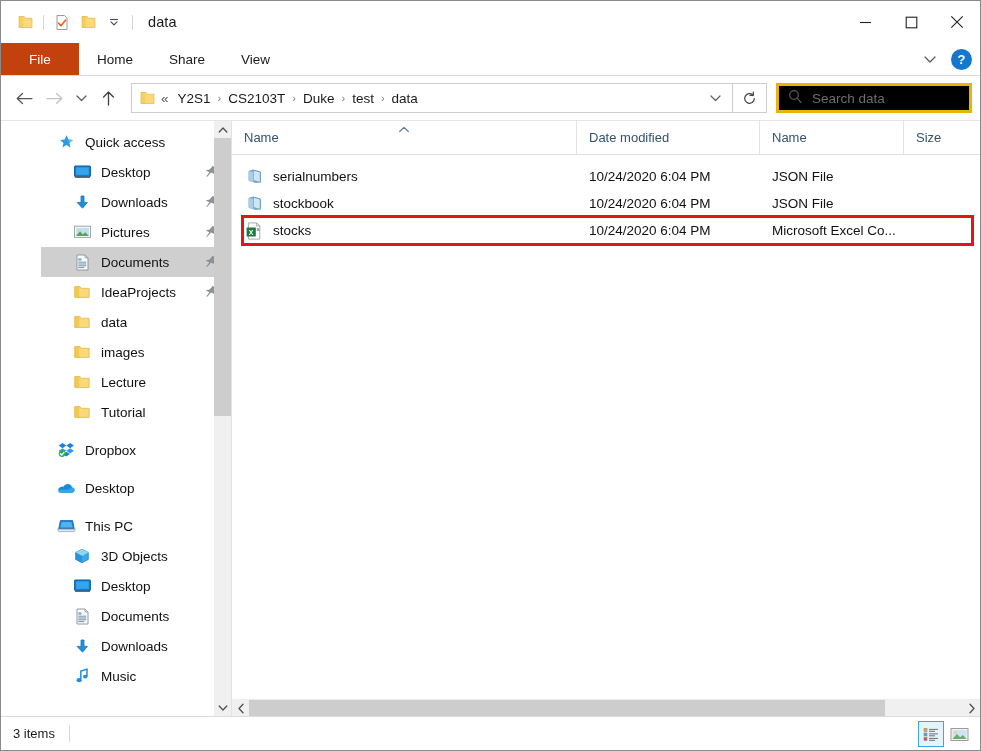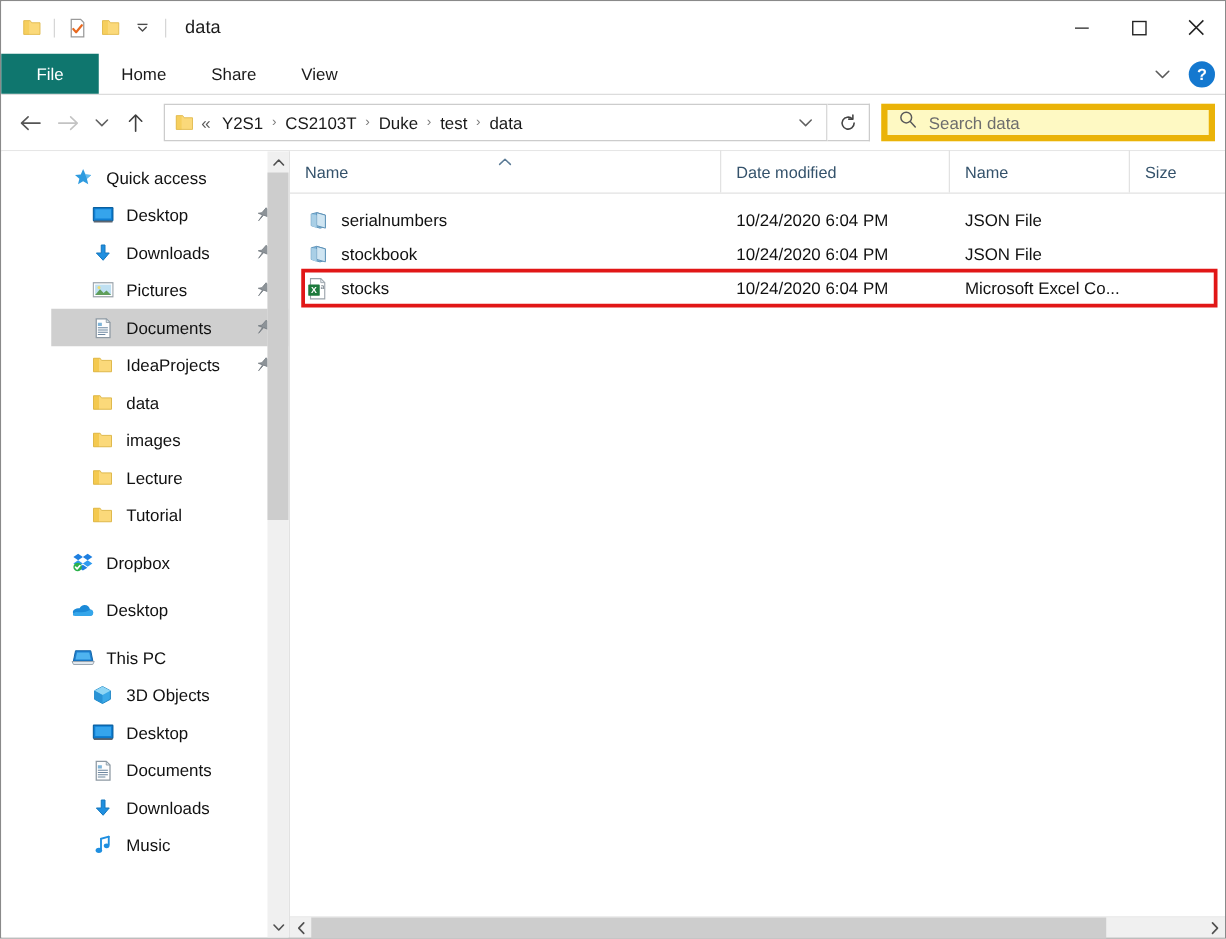--- a/index.html
+++ b/index.html
@@ -62,21 +62,21 @@
     position: relative;
   }
   .tab {
     display: flex; align-items: center; justify-content: center;
     font-size: 13.5px; color: #1a1a1a;
     padding: 0 18px;
     cursor: default;
     min-width: 62px;
   }
   .tab.file {
-    background: #0f766e;
+    background: #c2410c;
     color: #ffffff;
     min-width: 78px;
   }
   .ribbon-right {
     position: absolute; right: 8px; top: 0; height: 33px;
     display: flex; align-items: center; gap: 10px;
   }
   .help-btn {
     width: 21px; height: 21px; border-radius: 50%;
     background: #1478cf;
@@ -126,22 +126,22 @@
     margin-left: auto; width: 22px; display: flex;
     align-items: center; justify-content: center; cursor: default;
   }
   .refresh-btn {
     width: 34px; height: 30px;
     border: 1px solid #ccc; border-left: none;
     display: flex; align-items: center; justify-content: center;
     background: #fff; cursor: default;
   }
   .searchbox {
-    width: 267px; height: 30px;
-    border: 5px solid #eab308; background: #fef9c3;
+    width: 196px; height: 30px;
+    border: 3px solid #eab308; background: #000000;
     display: flex; align-items: center;
     margin-left: 9px;
     padding-left: 9px;
     flex: 0 0 auto;
   }
   .search-ph { font-size: 13.5px; color: #6d6d6d; margin-left: 9px; }
 
   
   .body {
     flex: 1 1 auto;
@@ -736,13 +736,35 @@
         </div>
         <div class="hs-arrow">
           <svg width="8" height="11" viewBox="0 0 8 11">
               <path d="M2 1.3l4 4.2-4 4.2" fill="none" stroke="#505050" stroke-width="1.3" stroke-linecap="round" stroke-linejoin="round"></path>
             </svg>
         </div>
       </div>
     </div>
   </div>
 
+  <div class="statusbar">
+    <span class="status-text">3 items</span>
+    <span class="status-sep"></span>
+    <div class="view-btns">
+      <div class="view-btn active">
+        <svg width="17" height="15" viewBox="0 0 17 15">
+          <rect x="1" y="1.5" width="3" height="3" fill="#e9a23b" stroke="#8c8c8c" stroke-width=".6"></rect>
+          <rect x="1" y="6" width="3" height="3" fill="#5aa0d8" stroke="#8c8c8c" stroke-width=".6"></rect>
+          <rect x="1" y="10.5" width="3" height="3" fill="#cf5050" stroke="#8c8c8c" stroke-width=".6"></rect>
+          <path d="M6 2.4h9M6 4.3h6M6 6.9h9M6 8.8h6M6 11.4h9M6 13.3h6" stroke="#6f6f6f" stroke-width="1"></path>
+        </svg>
+      </div>
+      <div class="view-btn">
+        <svg width="19" height="15" viewBox="0 0 19 15">
+          <rect x="1" y="1.5" width="17" height="12" fill="#f4f4f4" stroke="#9b9b9b" stroke-width="1"></rect>
+          <rect x="2.5" y="3" width="14" height="9" fill="#cfe3f2"></rect>
+          <path d="M2.5 12l4.5-5 3.2 3.3 2.6-2.4 3.7 4.1z" fill="#6fa96c"></path>
+          <circle cx="5.6" cy="5.4" r="1.25" fill="#edd46a"></circle>
+        </svg>
+      </div>
+    </div>
+  </div>
 </div>
 
 </body></html>

